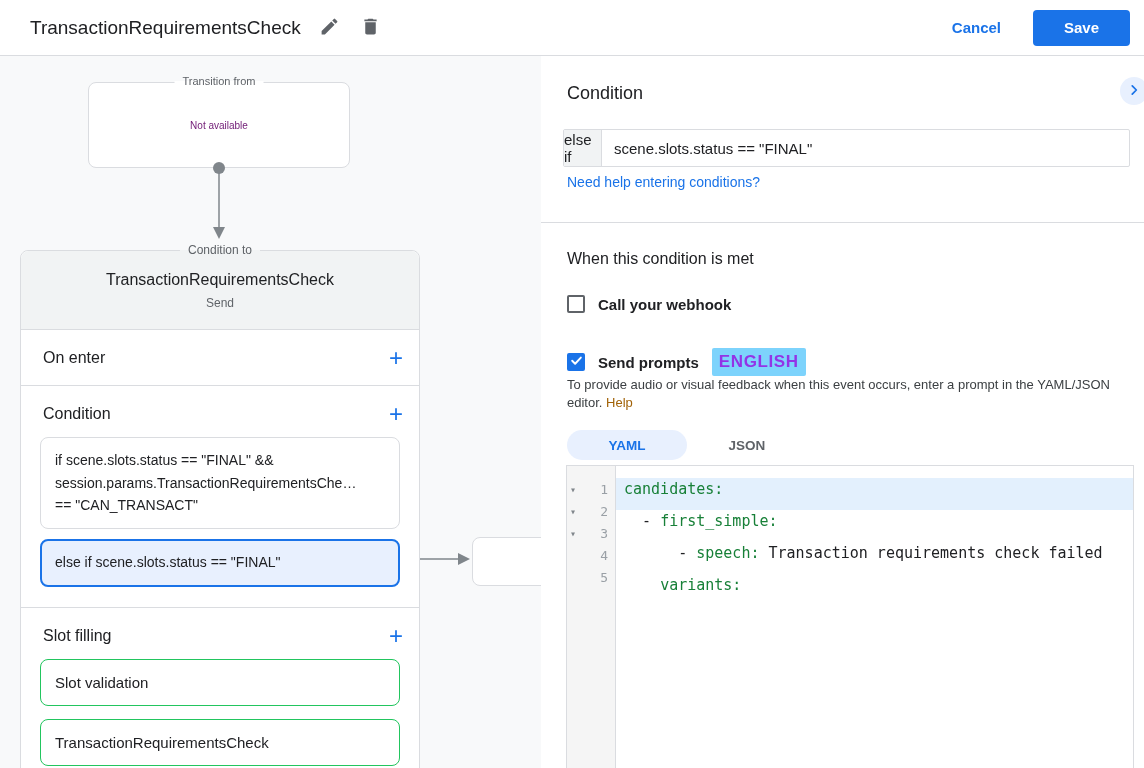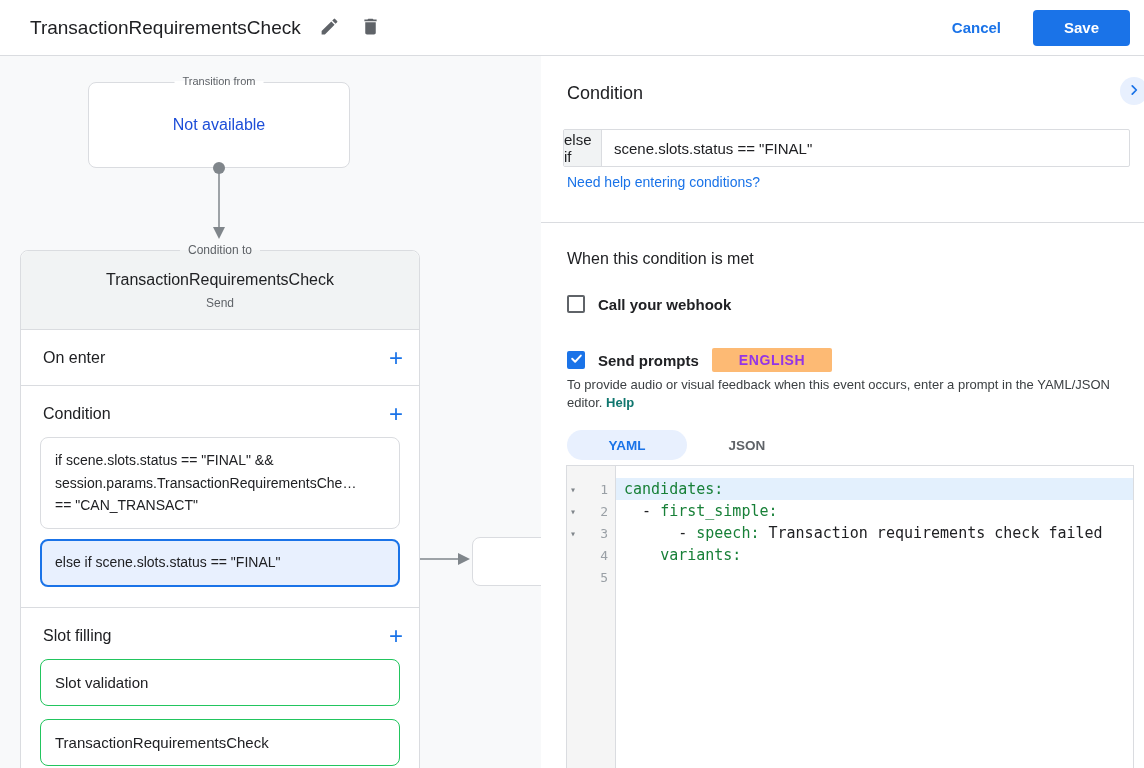--- a/index.html
+++ b/index.html
@@ -23,21 +23,21 @@
   .left-panel { position:relative; width:541px; background:#f8f9fa; overflow:hidden; flex:none; }
   .right-panel { position:relative; flex:1; background:#fff; overflow:hidden; }
 
   
   .dbox { position:absolute; background:#fff; border:1px solid #dadce0; border-radius:8px; }
   .dbox-label { position:absolute; top:-8px; left:50%; transform:translateX(-50%);
                 font-size:11px; color:#5f6368; padding:0 8px; white-space:nowrap;
                 background:linear-gradient(to bottom,#f8f9fa 50%,#ffffff 50%); }
   .from-box { left:88px; top:26px; width:262px; height:86px;
               display:flex; align-items:center; justify-content:center; }
-  .from-box .content { font-size:16px; color:#1d4ed8; }
+  .from-box .content { font-size:10px; color:#701a75; }
   .connector-svg { position:absolute; left:0; top:0; pointer-events:none; }
 
   .scene-card { position:absolute; left:20px; top:194px; width:400px; height:540px;
                 background:#fff; border:1px solid #dadce0; border-radius:8px; }
   .scene-card-label { position:absolute; top:-8px; left:50%; transform:translateX(-50%);
                 font-size:12px; color:#5f6368; padding:0 8px; white-space:nowrap;
                 background:linear-gradient(to bottom,#f8f9fa 50%,#f1f3f4 50%); }
   .scene-head { height:79px; background:#f1f3f4; border-bottom:1px solid #dadce0;
                 border-radius:8px 8px 0 0; display:flex; flex-direction:column;
                 align-items:center; justify-content:center; }
@@ -77,41 +77,41 @@
   .rp-divider { position:absolute; left:0; right:0; top:166px; border-top:1px solid #dadce0; }
   .rp-sec-title { position:absolute; left:26px; top:194px; font-size:16px; color:#202124; }
   .check-row { position:absolute; left:26px; display:flex; align-items:center; }
   .check-row.webhook { top:239px; }
   .check-row.prompts { top:292px; }
   .cbox { width:18px; height:18px; border:2px solid #5f6368; border-radius:2px; flex:none;
           cursor:pointer; background:#fff; }
   .cbox.checked { background:#1a73e8; border-color:#1a73e8; display:flex;
                   align-items:center; justify-content:center; }
   .check-lbl { font-size:15px; font-weight:bold; color:#202124; margin-left:13px; cursor:pointer; }
-  .lang-badge { margin-left:13px; background:#fdba74; color:#9334e6; font-size:14px;
-                font-weight:bold; letter-spacing:0.6px; padding:4px 27px; border-radius:2px; }
+  .lang-badge { margin-left:13px; background:#7dd3fc; color:#9334e6; font-size:17px;
+                font-weight:bold; letter-spacing:0.6px; padding:4px 7px; border-radius:2px; }
   .rp-desc { position:absolute; left:26px; top:320px; width:574px; font-size:13px;
              line-height:18px; color:#3c4043; }
-  .rp-desc a { color:#0f766e; text-decoration:none; cursor:pointer;font-weight:bold; }
+  .rp-desc a { color:#a16207; text-decoration:none; cursor:pointer; }
   .tabs { position:absolute; left:26px; top:374px; display:flex; }
   .tab { width:120px; height:30px; display:flex; align-items:center; justify-content:center;
          font-size:13.5px; font-weight:bold; color:#5f6368; cursor:pointer;border-radius:15px; }
   .tab.active { background:#e8f0fe; color:#1a73e8; }
 
   
   .editor { position:absolute; left:25px; top:409px; width:568px; height:304px;
             border:1px solid #dadce0; display:flex; background:#fff;
             font-family:"DejaVu Sans Mono", monospace; font-size:15px; }
   .gutter { width:49px; background:#f5f5f5; border-right:1px solid #dadce0;
             padding-top:12px; flex:none; }
   .gutter-row { height:22px; display:flex; align-items:center; padding:0 7px 0 3px; }
   .fold { width:14px; font-size:10px; color:#80868b; cursor:pointer; flex:none; }
   .lnum { flex:1; text-align:right; font-size:13px; color:#9aa0a6; }
   .codearea { flex:1; padding-top:12px; overflow:hidden; cursor:text; }
-  .code-row { height:22px; line-height:22px; white-space:pre; padding-left:8px; color:#202124; }
+  .code-row { height:32px; line-height:22px; white-space:pre; padding-left:8px; color:#202124; }
   .code-row.hl { background:#e3f0fd; }
   .code-row .key { color:#188038; }
   .code-row .plain { color:#202124; }
 </style>
 </head>
 <body>
 
 <div class="topbar">
   <span class="topbar-title">TransactionRequirementsCheck</span>
   <button class="icon-btn">

